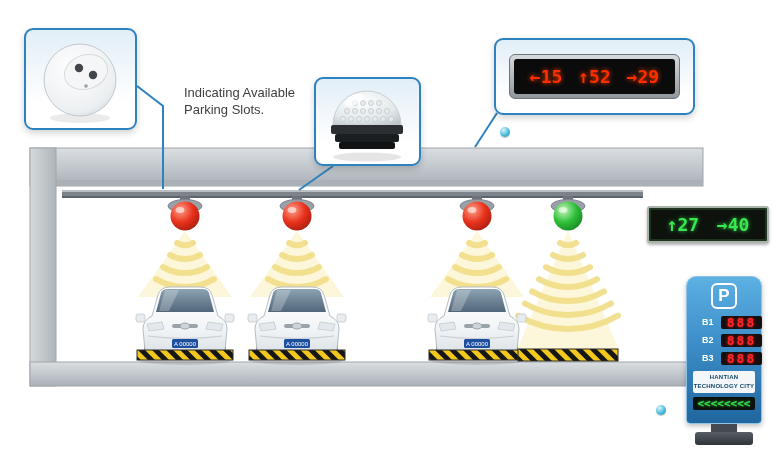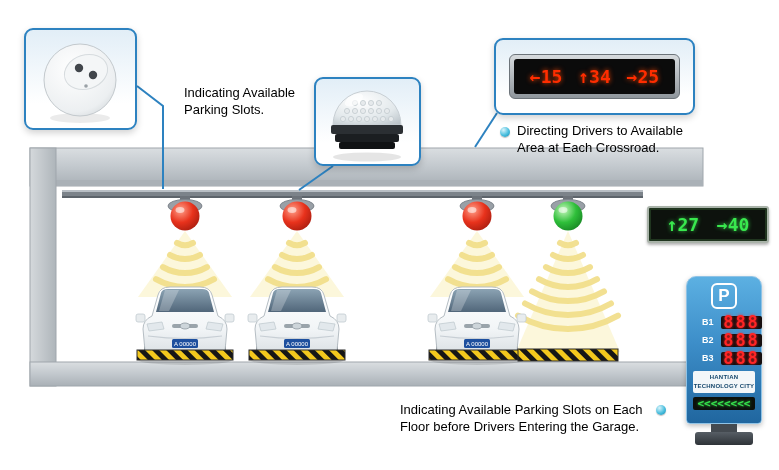--- a/index.html
+++ b/index.html
@@ -1,21 +1,21 @@
 <!DOCTYPE html>
 <html><head>
 <meta charset="utf-8">
 <style>
   * { margin:0; padding:0; box-sizing:border-box; }
   html,body { width:779px; height:470px; }
   body { background:#ffffff; font-family:"Liberation Sans",sans-serif; position:relative; overflow:hidden; }
   .stage { position:absolute; inset:0; }
   .scene { position:absolute; left:0; top:0; z-index:1; }
 
-  .caption { position:absolute; z-index:3; font-size:13px; line-height:17px; color:#000000; white-space:pre-line; }
+  .caption { position:absolute; z-index:3; font-size:13px; line-height:17px; color:#404040; white-space:pre-line; }
 
   .bullet { position:absolute; z-index:3; width:10px; height:10px; border-radius:50%;
             background:radial-gradient(circle at 35% 30%, #d9f4fb, #49bede 55%, #1689ad);
             box-shadow:0 1px 1px rgba(0,0,0,.25); }
 
   .callout { position:absolute; z-index:2; border:2px solid #2d82c0; border-radius:9px;
              background:linear-gradient(180deg,#e2eef7 0%, #ffffff 75%);
              box-shadow:0 3px 7px rgba(0,0,0,.18); overflow:hidden; }
   #box-sensor { left:24px; top:28px; width:113px; height:102px; }
   #box-lamp   { left:314px; top:77px; width:107px; height:89px; }
@@ -43,21 +43,21 @@
                 border:1px solid #8fc3e6; box-shadow:0 2px 5px rgba(0,0,0,.25);
                 display:flex; flex-direction:column; align-items:center; }
   .totem-p { margin-top:6px; width:26px; height:26px; border:2px solid #ffffff; border-radius:6px;
              display:flex; align-items:center; justify-content:center;
              color:#ffffff; font-weight:bold; font-size:17px; }
   .totem-rows { margin-top:6px; width:100%; padding:0 7px; display:flex; flex-direction:column; gap:4px;margin-left:16px; }
   .totem-row { display:flex; align-items:center; height:14px; }
   .totem-label { width:16px; color:#ffffff; font-size:9px; font-weight:bold; }
   .totem-value { flex:1; height:13px; margin-left:3px; background:#170f0f; border-radius:2px;
                  display:flex; align-items:center; justify-content:center;
-                 font-family:"DejaVu Sans Mono",monospace; font-weight:bold; font-size:17px; letter-spacing:2px;
+                 font-family:"DejaVu Sans Mono",monospace; font-weight:bold; font-size:13px; letter-spacing:2px;
                  color:#ff2525; text-shadow:0 0 3px rgba(255,40,40,.9); }
   .totem-brand { margin-top:6px; width:62px; height:22px; background:#f3f7f9; border-radius:2px;
                  color:#14466b; font-size:6px; font-weight:bold; line-height:9px; text-align:center;
                  white-space:pre-line; padding-top:2px; letter-spacing:.2px; }
   .totem-chevrons { margin-top:4px; width:62px; height:13px; background:#0c100c; border-radius:2px;
                     display:flex; align-items:center; justify-content:center;
                     font-family:"DejaVu Sans Mono",monospace; font-weight:bold; font-size:11px;
                     color:#35e24d; text-shadow:0 0 3px rgba(60,230,80,.8); letter-spacing:0; }
   .totem-stem { width:26px; height:8px; margin:0 auto; background:#444a50; }
   .totem-base { width:58px; height:13px; margin:0 auto; border-radius:3px;
@@ -264,33 +264,31 @@
 
   <div class="callout" id="box-display">
     <div class="led-display">
       <div class="led-screen">
         <span class="led-group">
           <span>←</span>
           <span>15</span>
         </span>
         <span class="led-group">
           <span>↑</span>
-          <span>34</span>
+          <span>52</span>
         </span>
         <span class="led-group">
           <span>→</span>
-          <span>25</span>
+          <span>29</span>
         </span>
       </div>
     </div>
   </div>
 
   <span class="bullet" style="left:500px; top:127px;"></span>
-  <div class="caption" style="left:517px; top:122px;">Directing Drivers to Available
-Area at Each Crossroad.</div>
 
   <div class="green-sign">
     <span class="led-group">
       <span>↑</span>
       <span>27</span>
     </span>
     <span class="led-group">
       <span>→</span>
       <span>40</span>
     </span>
@@ -316,17 +314,15 @@
         </div>
       </div>
       <div class="totem-brand">HANTIAN
 TECHNOLOGY CITY</div>
       <div class="totem-chevrons">&lt;&lt;&lt;&lt;&lt;&lt;&lt;&lt;</div>
     </div>
     <div class="totem-stem"></div>
     <div class="totem-base"></div>
   </div>
 
-  <div class="caption" style="left:400px; top:401px;">Indicating Available Parking Slots on Each
-Floor before Drivers Entering the Garage.</div>
   <span class="bullet" style="left:656px; top:405px;"></span>
 
 </div>
 
 </body></html>

